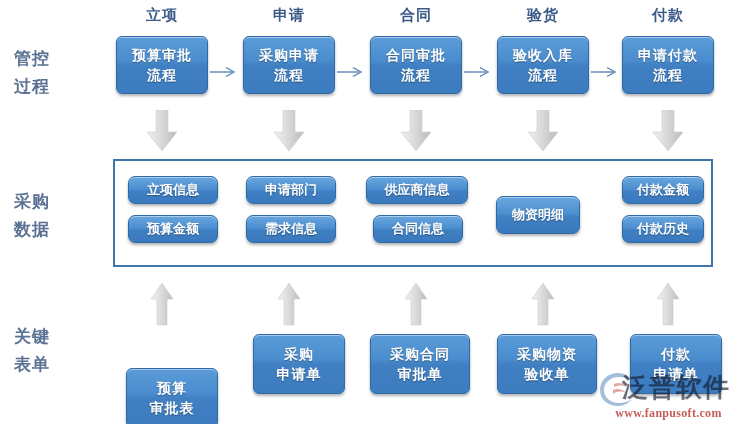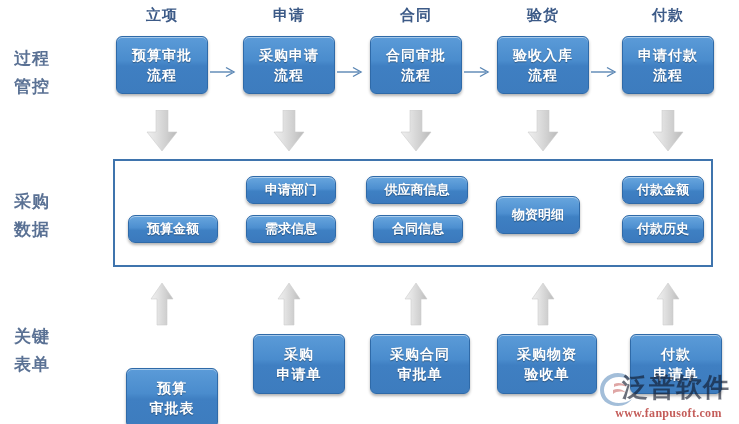--- a/index.html
+++ b/index.html
@@ -120,22 +120,22 @@
     letter-spacing:1px;
     opacity:.62;
   }
 </style>
 </head>
 <body>
 
 <div id="stage">
 
   <div class="row-label" style="top:44px;">
+    <span>管控</span>
     <span>过程</span>
-    <span>管控</span>
   </div>
   <div class="row-label" style="top:187px;">
     <span>采购</span>
     <span>数据</span>
   </div>
   <div class="row-label" style="top:322px;">
     <span>关键</span>
     <span>表单</span>
   </div>
 
@@ -220,20 +220,21 @@
     </svg>
   </div>
   <div class="varrow" style="left:652px;top:110px;">
     <svg width="32" height="42" viewBox="0 0 32 42">
       <path d="M10 0 H22 V22 H31 L16 41 L1 22 H10 Z" fill="url(#gdown)" stroke="#cccccc" stroke-width="0.6"></path>
     </svg>
   </div>
 
   <div id="data-panel"></div>
 
+  <div class="bluebox chip" style="left:128px;top:176px;width:90px;">立项信息</div>
   <div class="bluebox chip" style="left:128px;top:215px;width:90px;">预算金额</div>
 
   <div class="bluebox chip" style="left:246px;top:176px;width:90px;">申请部门</div>
   <div class="bluebox chip" style="left:246px;top:215px;width:90px;">需求信息</div>
 
   <div class="bluebox chip" style="left:366px;top:176px;width:102px;">供应商信息</div>
   <div class="bluebox chip" style="left:373px;top:215px;width:90px;">合同信息</div>
 
   <div class="bluebox chip" style="left:496px;top:196px;width:84px;height:38px;line-height:38px;">物资明细</div>
 

